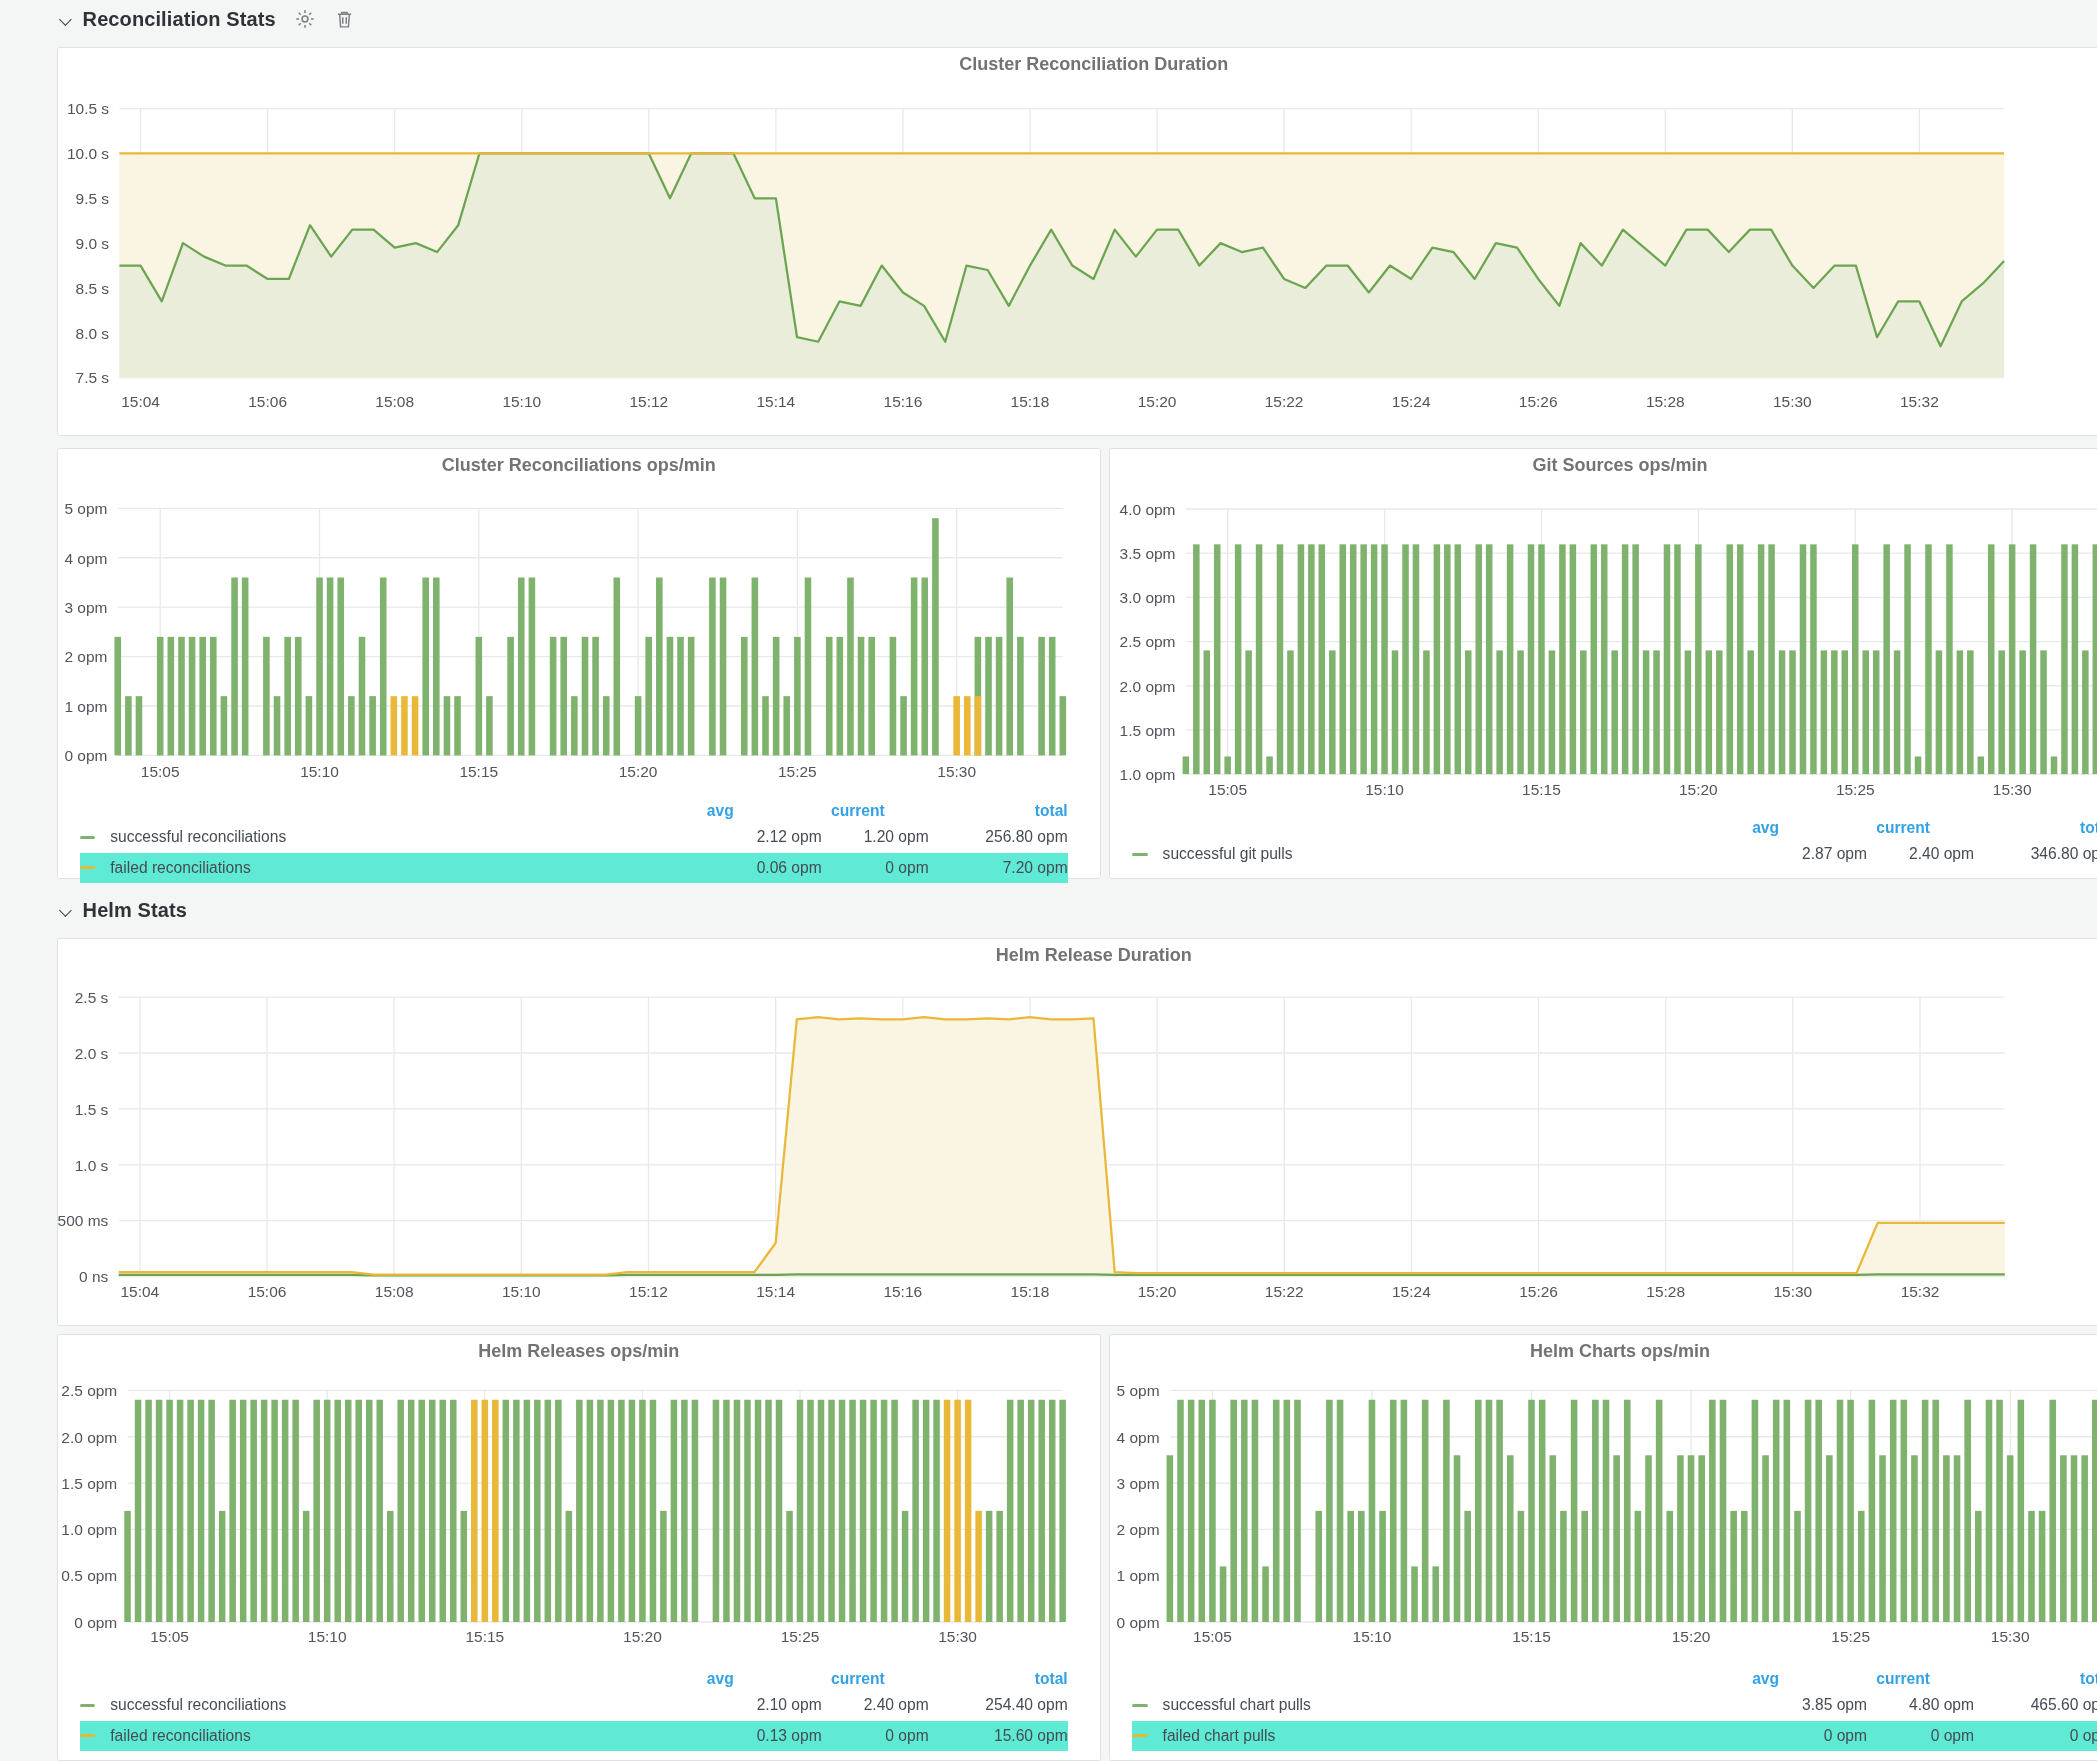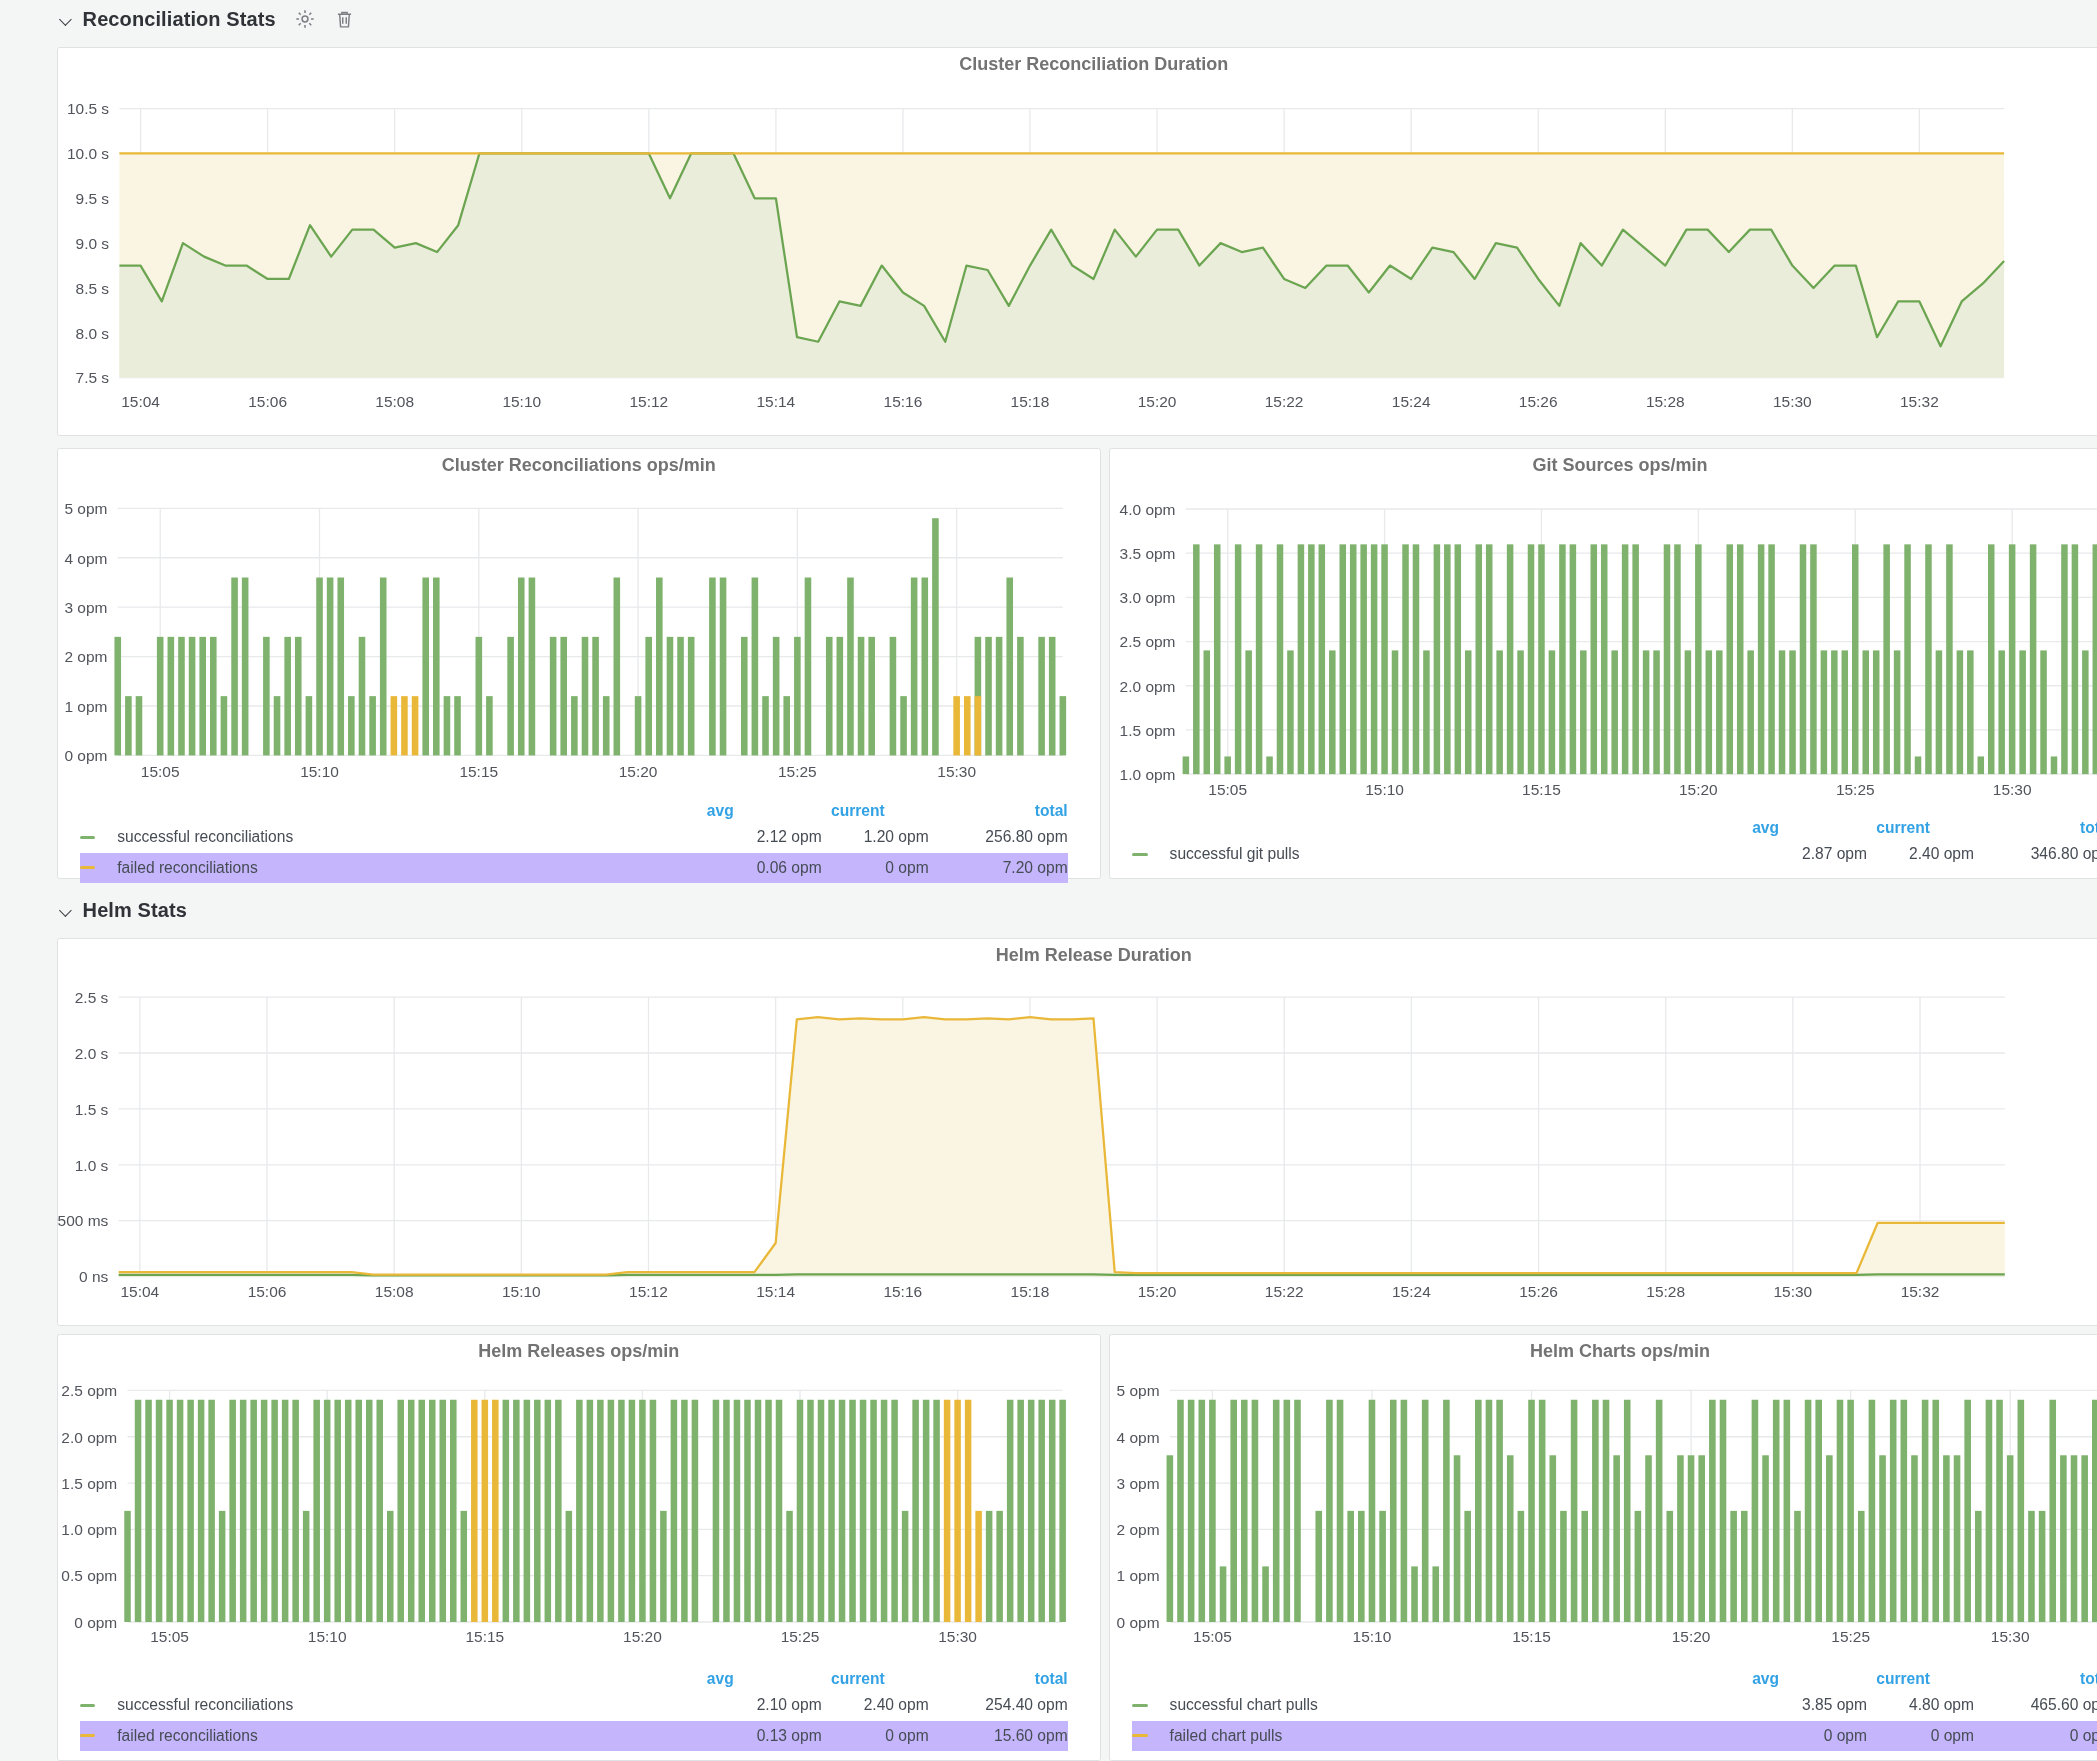--- a/index.html
+++ b/index.html
@@ -9,22 +9,22 @@
   .chev{width:14.3px;height:14.3px;position:relative;}
   .chev:before{content:"";position:absolute;left:1.9px;top:2.6px;width:7.8px;height:7.8px;border-right:1.9px solid #3a3f45;border-bottom:1.9px solid #3a3f45;transform:rotate(45deg);}
   .hicon{margin-left:9px;cursor:pointer;opacity:.75;}
   .panel{position:absolute;background:#ffffff;border:0.6px solid #e0e1e2;border-radius:2.6px;box-sizing:border-box;}
   .panel-title{position:absolute;top:6px;left:0;right:0;text-align:center;font-size:18px;font-weight:600;color:#737373;cursor:pointer;}
   .chart-svg{position:absolute;left:0;top:0;width:100%;height:100%;}
   svg text{font-size:24px;fill:#52545c;}
   .legend{position:absolute;left:22px;font-size:15.6px;color:#464c54;}
   .lg-header{display:flex;align-items:center;height:23px;font-weight:bold;color:#33a2e5;gap:44px;}
   .lg-row{display:flex;align-items:center;height:30.5px;}
-  .lg-row.striped{background:#c4b5fd;}
-  .lg-label{flex:1;display:flex;align-items:center;gap:22px;cursor:pointer;}
+  .lg-row.striped{background:#5eead4;}
+  .lg-label{flex:1;display:flex;align-items:center;gap:15px;cursor:pointer;}
   .dash{width:15.6px;height:3.2px;border-radius:1.9px;display:inline-block;}
   .col{width:113px;text-align:right;}
   .col.c2{width:107px;}
   .col.c3{width:139px;}
   .spacer{flex:1;}
 </style>
 </head>
 <body>
 
 <div id="stage">

